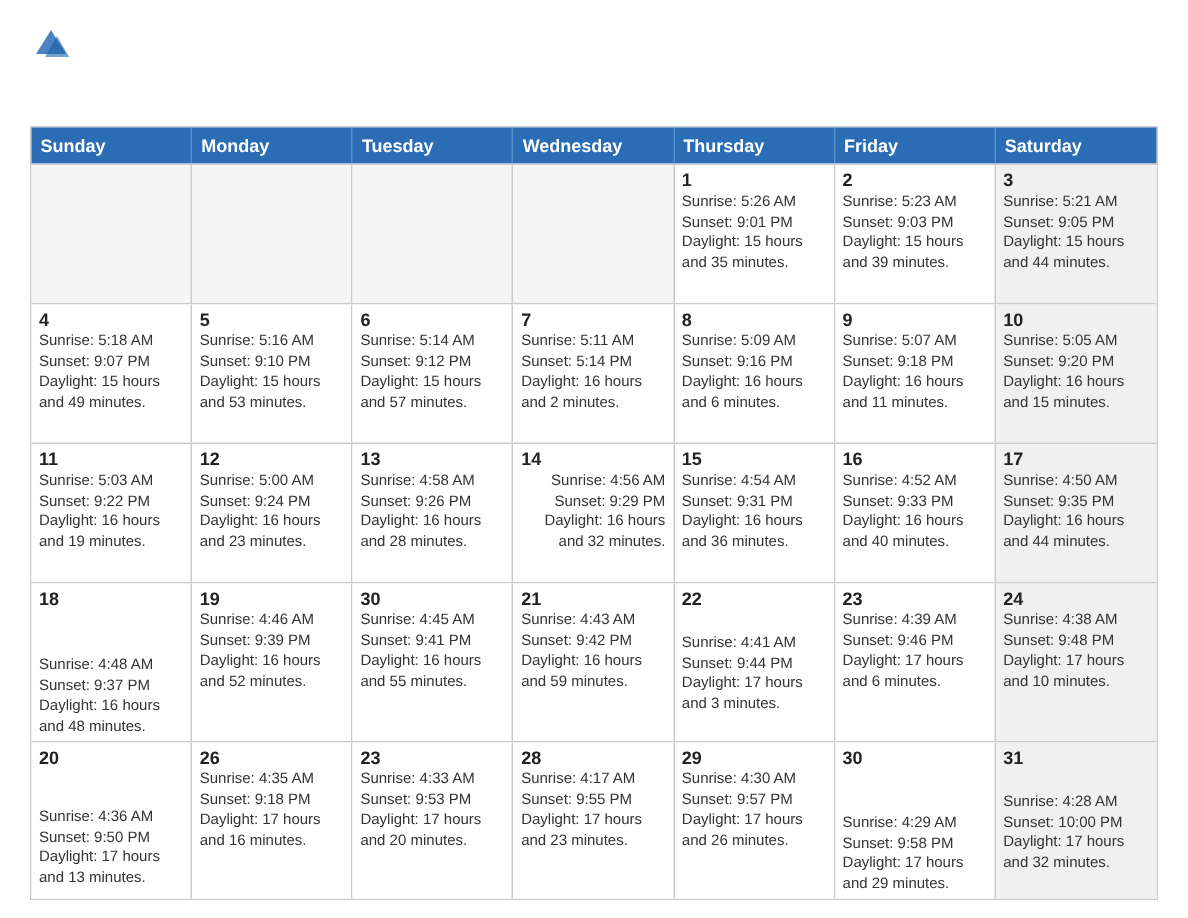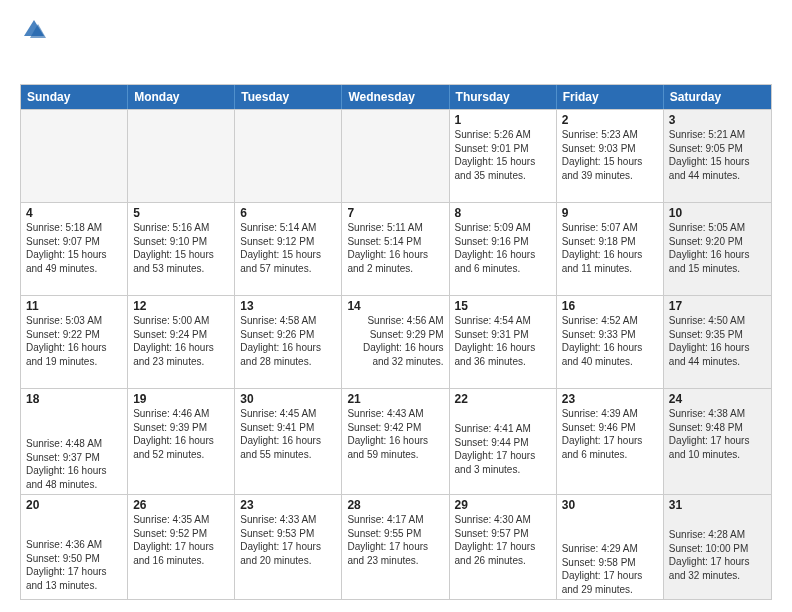--- a/index.html
+++ b/index.html
@@ -331,21 +331,21 @@
           <div class="cal-cell">
             <div class="day-num">20</div>
             <div class="cell-detail" style="white-space: pre-line; margin-top: 26px;">Sunrise: 4:36 AM
 Sunset: 9:50 PM
 Daylight: 17 hours
 and 13 minutes.</div>
           </div>
           <div class="cal-cell">
             <div class="day-num">26</div>
             <div class="cell-detail" style="white-space: pre-line;">Sunrise: 4:35 AM
-Sunset: 9:52 PM
+Sunset: 9:18 PM
 Daylight: 17 hours
 and 16 minutes.</div>
           </div>
           <div class="cal-cell">
             <div class="day-num">23</div>
             <div class="cell-detail" style="white-space: pre-line;">Sunrise: 4:33 AM
 Sunset: 9:53 PM
 Daylight: 17 hours
 and 20 minutes.</div>
           </div>

